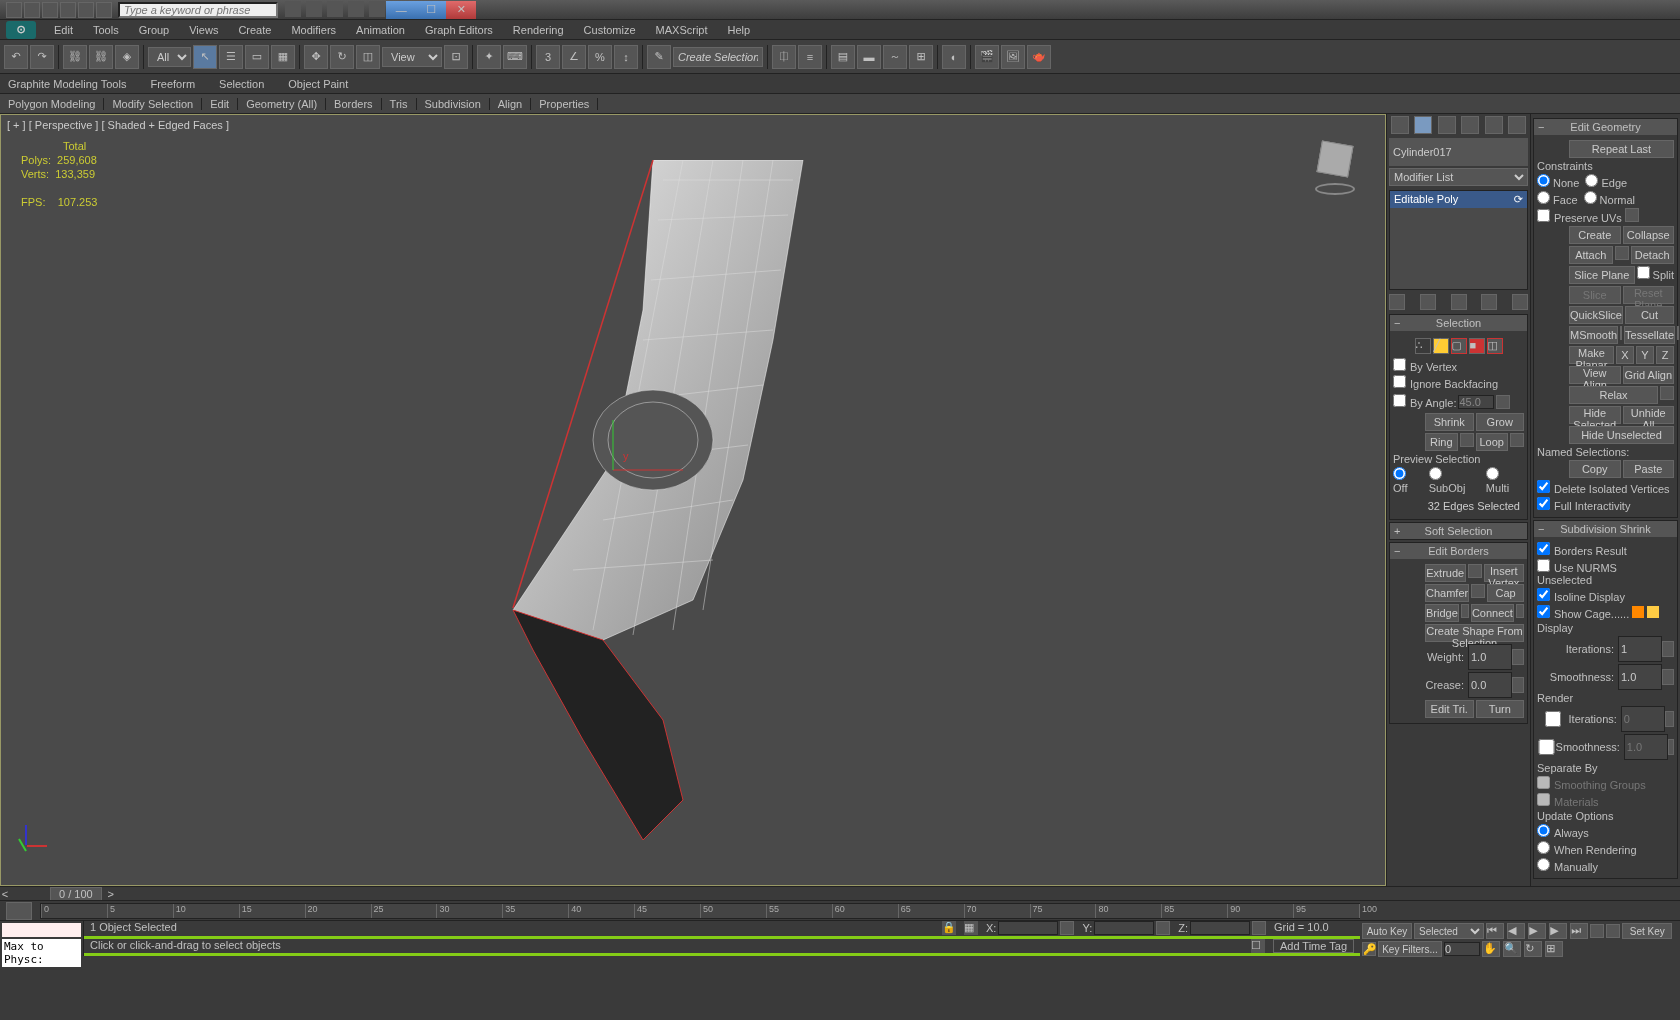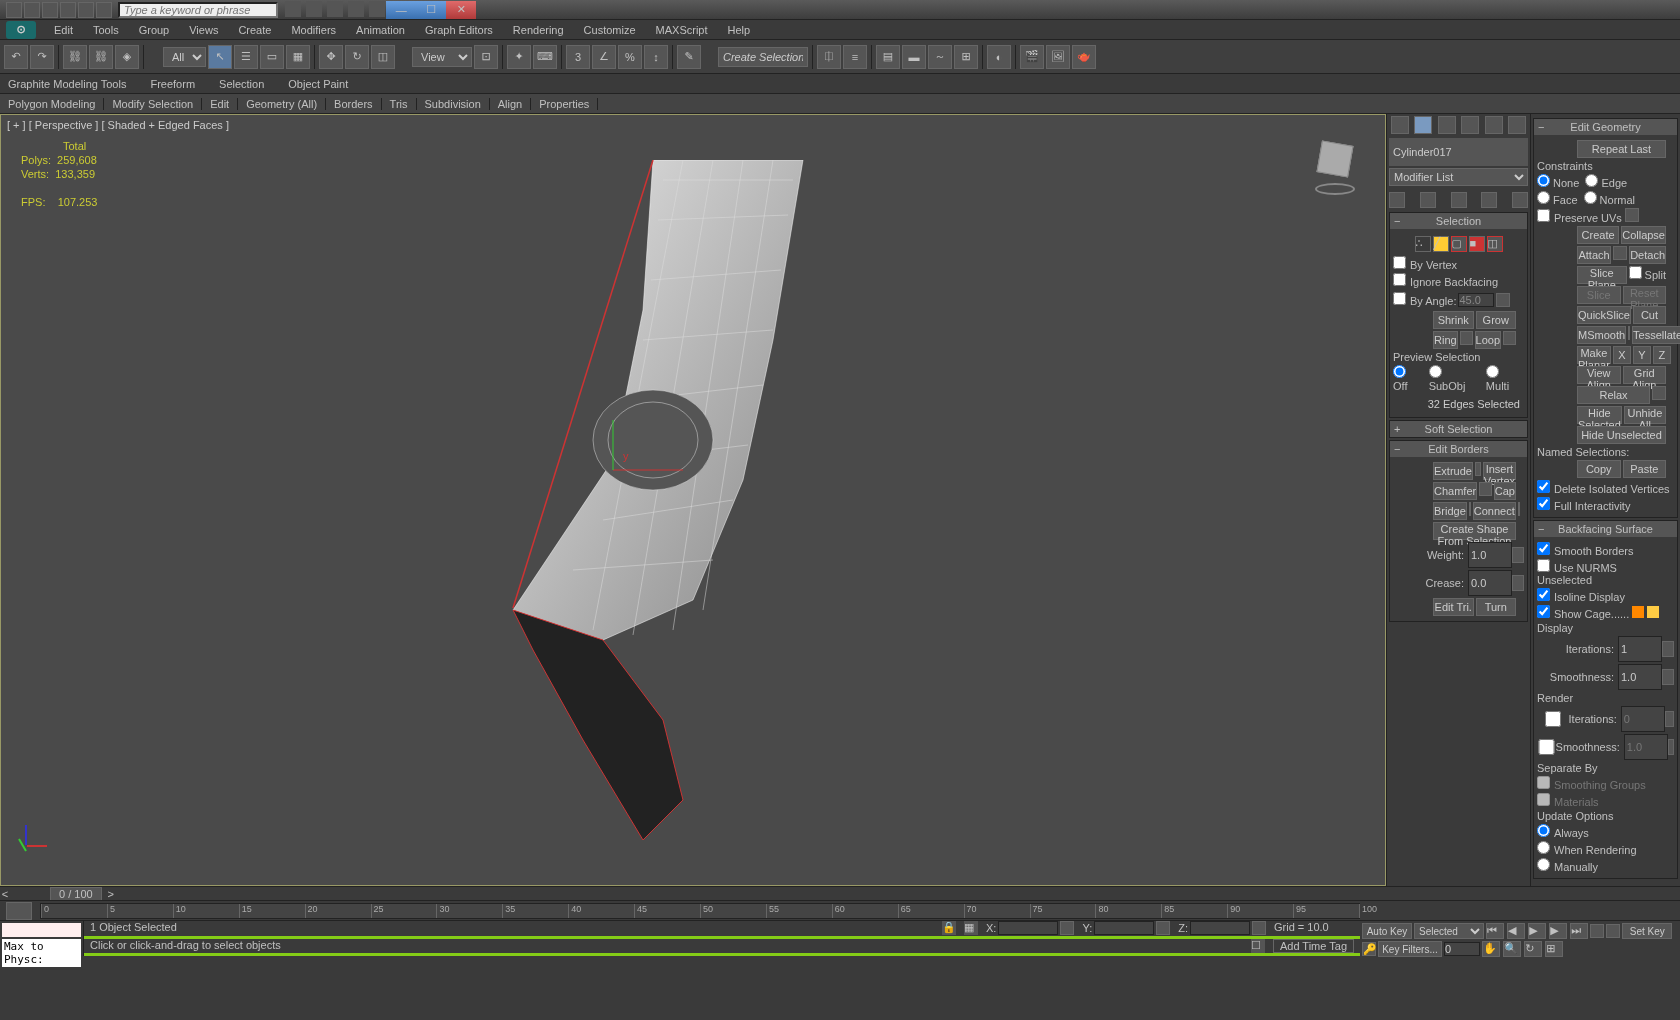--- a/index.html
+++ b/index.html
@@ -21,21 +21,21 @@
 
 .menubar { height: 20px; background: #3a3a3a; display: flex; align-items: center; padding: 0 6px; border-bottom: 1px solid #222; }
 .menubar .logo { width: 30px; height: 18px; background: #1a6a6a; border-radius: 3px; margin-right: 8px; display:flex;align-items:center;justify-content:center;color:#ccc;font-weight:bold; }
 .menubar span.menu { padding: 0 10px; cursor: pointer; }
 
 
 .toolbar { height: 34px; background: #3f3f3f; display: flex; align-items: center; padding: 0 4px; border-bottom: 1px solid #222; gap: 2px; }
 .toolbar .tbtn { width: 24px; height: 24px; background: #555; border: 1px solid #666; display: inline-flex; align-items:center; justify-content:center; }
 .toolbar .tbtn.active { background: #5a7aa0; }
 .toolbar .sep { width: 1px; height: 24px; background: #222; margin: 0 2px; }
-.toolbar select, .toolbar input { height: 20px; background: #555; color: #ccc; border: 1px solid #666; padding: 0 4px; margin-left: 15px; }
+.toolbar select, .toolbar input { height: 20px; background: #555; color: #ccc; border: 1px solid #666; padding: 0 4px; }
 
 
 .ribbon-tabs { height: 20px; background: #3a3a3a; display: flex; align-items: center; padding: 0 8px; gap: 24px; border-bottom: 1px solid #222; }
 .ribbon-tabs span { cursor: pointer; }
 .ribbon-sub { height: 20px; background: #444; display: flex; align-items: center; border-bottom: 1px solid #222; }
 .ribbon-sub span { padding: 0 8px; border-right: 1px solid #222; cursor: pointer; }
 
 
 .main { display: flex; height: 772px; }
 .viewport { flex: 1; background: #4a4a4a; position: relative; border: 1px solid #999966; }
@@ -70,21 +70,21 @@
 .rollout-hdr .toggle { position: absolute; left: 4px; }
 .rollout-body { padding: 3px; }
 .sel-icons { display: flex; justify-content: center; gap: 2px; margin: 4px 0; }
 .sel-icons span { width: 16px; height: 16px; border: 1px solid #666; display:inline-block; }
 .sel-icons .edge-active { background: #ffcc33; }
 .sel-icons .border { background: #555; border-color: #cc3333; }
 .sel-icons .poly { background: #cc3333; }
 .sel-icons .elem { background: #555; border-color: #cc3333; }
 .chk { display: block; margin: 2px 0; }
 .chk input { margin-right: 4px; }
-.btnrow { display: flex; gap: 2px; margin: 2px 8px; padding-left: 32px; }
+.btnrow { display: flex; gap: 2px; margin: 2px 0; padding-left: 32px; }
 .btnrow button, .rollout button { flex: 1; background: #555; border: 1px solid #666; color: #ccc; height: 18px; font-size: 11px; }
 .spinner { display: flex; align-items: center; margin: 2px 0; }
 .spinner label { flex: 1; text-align: right; padding-right: 4px; }
 .spinner input { width: 44px; height: 16px; background: #444; border: 1px solid #222; color: #ccc; padding: 12px 2px; }
 .spinner .arrows { width: 12px; height: 16px; background: #555; border: 1px solid #666; }
 .radio-row { display: flex; gap: 6px; margin: 2px 0; }
 .inline { display:flex; align-items:center; gap:2px; }
 .smallbtn { width: 14px; height: 14px; background: #555; border: 1px solid #666; display:inline-block; }
 .status-line { text-align: right; padding: 4px; color: #ccc; }
 
@@ -283,20 +283,26 @@
         <span></span>
         <span></span>
         <span></span>
         <span></span>
       </div>
       <div class="objname">
         <input value="Cylinder017" style="">
         <span class="color"></span>
       </div>
       <div class="modlist"><select><option>Modifier List</option></select></div>
+      <div class="modstack">
+        <div class="item">
+            <span>Editable Poly</span>
+            <span>⟳</span>
+          </div>
+      </div>
       <div class="modbtns">
         <span></span>
         <span></span>
         <span></span>
         <span></span>
         <span></span>
       </div>
 
       <div class="rollout">
         <div class="rollout-hdr"><span class="toggle">−</span><span>Selection</span></div>
@@ -448,23 +454,23 @@
           <div class="btnrow">
               <button>Copy</button>
               <button>Paste</button>
             </div>
           <label class="chk"><input type="checkbox" checked="" style=""><span>Delete Isolated Vertices</span></label>
           <label class="chk"><input type="checkbox" checked="" style=""><span>Full Interactivity</span></label>
         </div>
       </div>
 
       <div class="rollout">
-        <div class="rollout-hdr"><span class="toggle">−</span><span>Backfacing Surface</span></div>
+        <div class="rollout-hdr"><span class="toggle">−</span><span>Subdivision Shrink</span></div>
         <div class="rollout-body">
-          <label class="chk"><input type="checkbox" checked="" style=""><span>Smooth Borders</span></label>
+          <label class="chk"><input type="checkbox" checked="" style=""><span>Borders Result</span></label>
           <label class="chk"><input type="checkbox" style=""><span>Use NURMS Unselected</span></label>
           <label class="chk"><input type="checkbox" checked="" style=""><span>Isoline Display</span></label>
           <label class="chk"><input type="checkbox" checked="" style=""><span>Show Cage......</span> <span class="cage-swatch" style="background:#ff8800"></span> <span class="cage-swatch" style="background:#ffcc44"></span></label>
           <div>Display</div>
           <div class="spinner">
               <label>Iterations:</label>
               <input value="1" style="">
               <span class="arrows"></span>
             </div>
           <div class="spinner">

